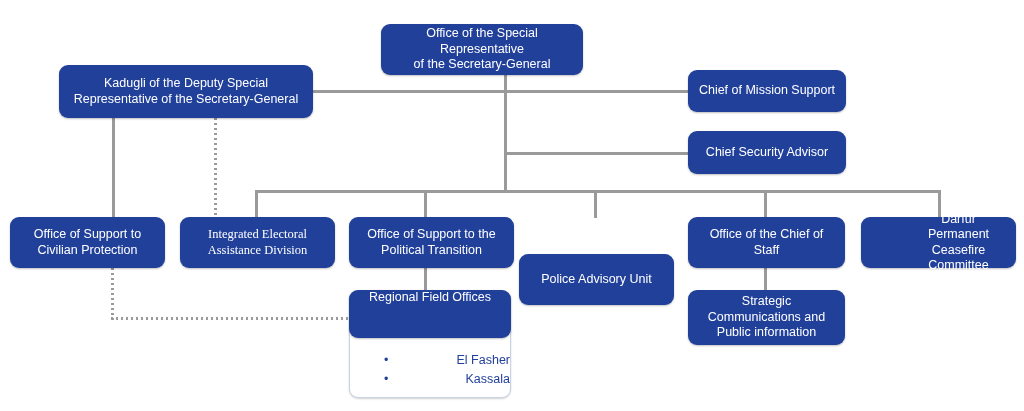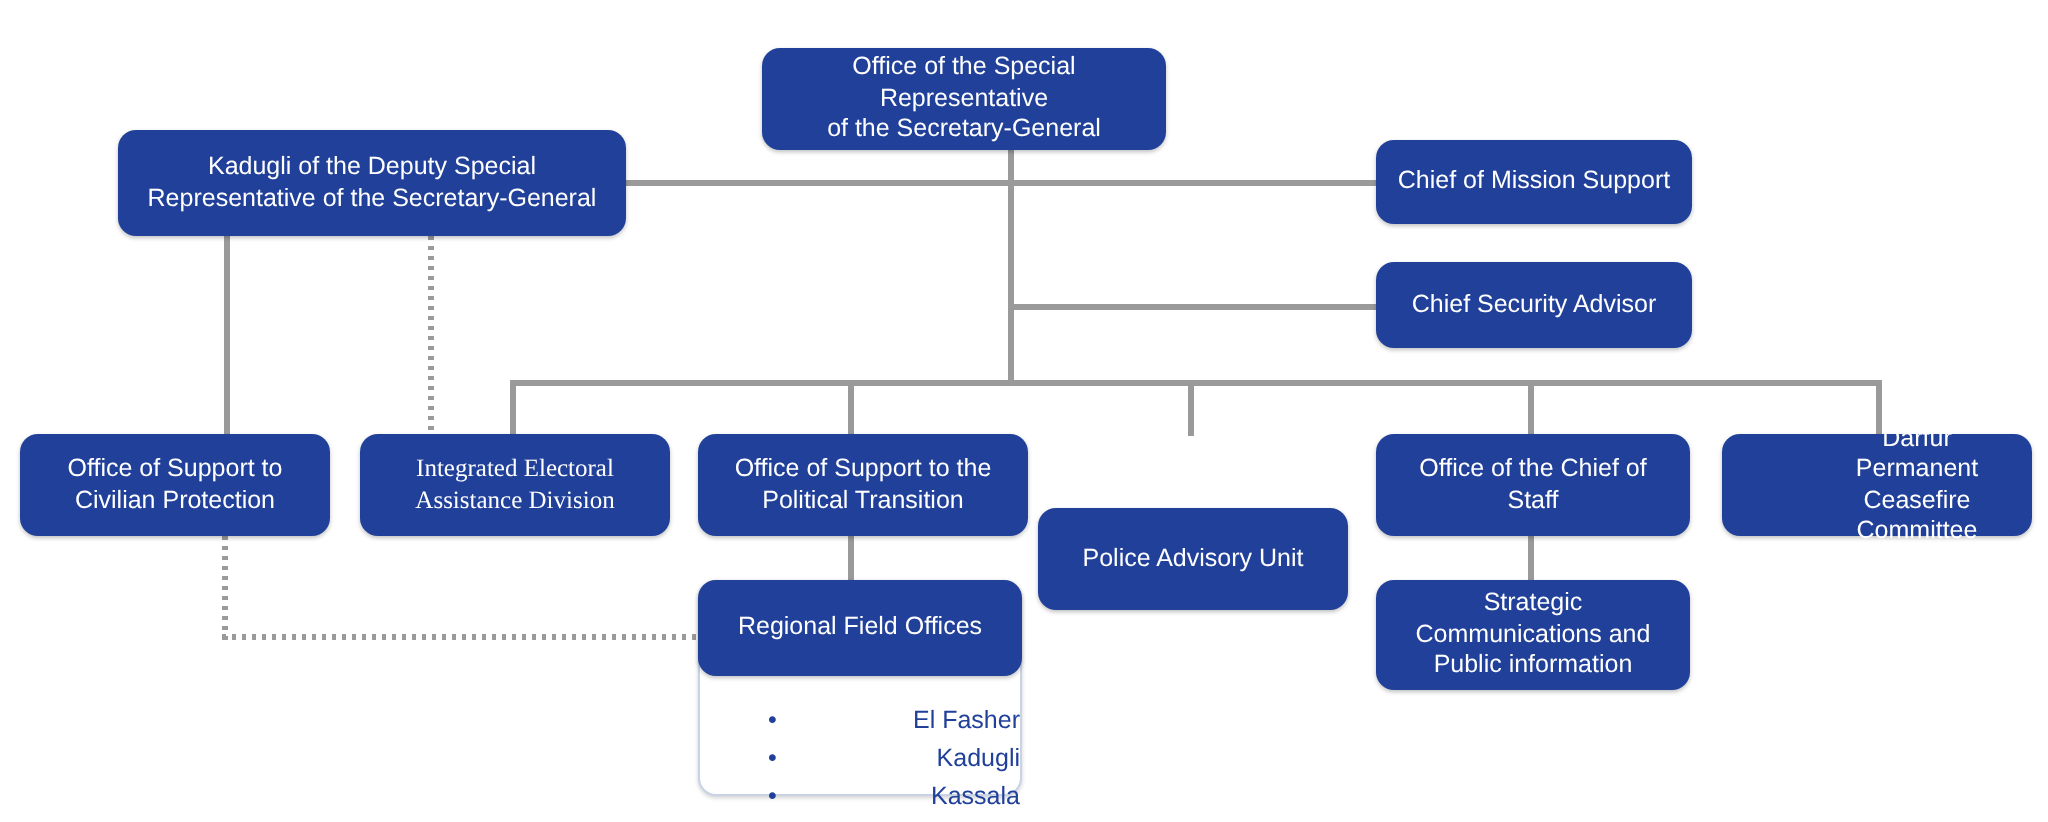--- a/index.html
+++ b/index.html
@@ -76,21 +76,20 @@
     position: absolute;
     left: -1px;
     top: -1px;
     right: -1px;
     height: 48px;
     box-sizing: border-box;
     background: #21409A;
     color: #ffffff;
     border-radius: 9px;
     display: flex;
-    align-items: center;
     justify-content: center;
     text-align: center;
     font-size: 12.5px;
     line-height: 15.5px;
     box-shadow: 0 1px 2px rgba(0,0,0,0.25);
   }
   .composite-body {
     position: absolute;
     left: 0;
     top: 48px;
@@ -197,18 +196,17 @@
 Communications and
 Public information</span>
   </div>
 
   <div class="node-composite" style="left:349px; top:290px; width:162px; height:108px;">
     <div class="composite-head">
       <span class="node-label">Regional Field Offices</span>
     </div>
     <div class="composite-body">
       <div class="bullet-item">El Fasher</div>
-      <div class="bullet-item">Kadugli</div>
       <div class="bullet-item">Kassala</div>
     </div>
   </div>
 
 </div>
 
 </body></html>

